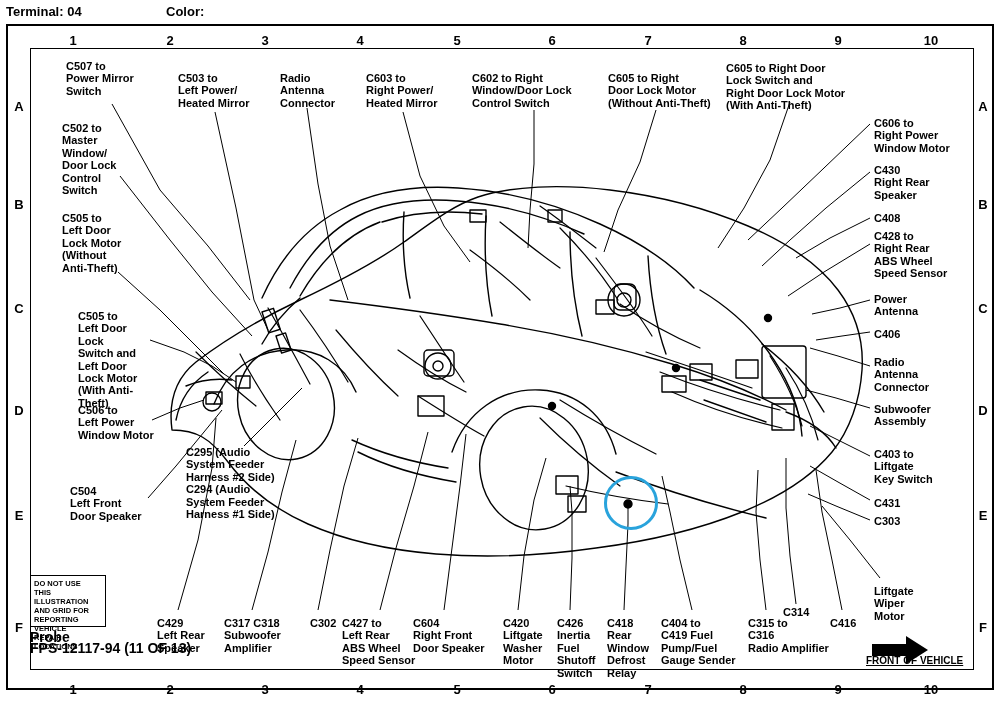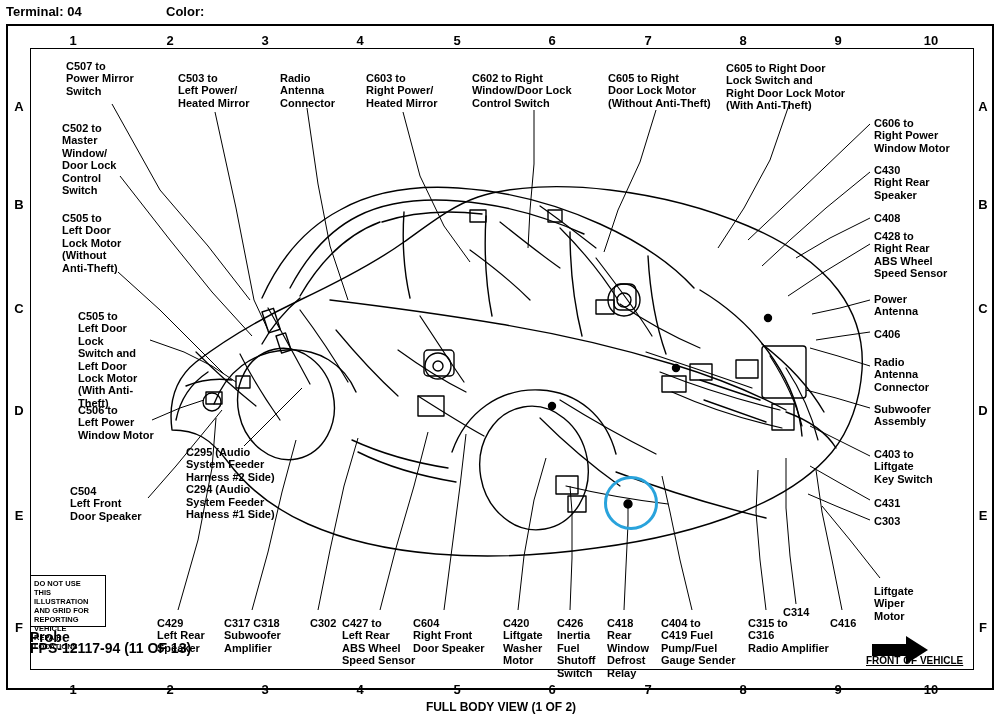--- a/index.html
+++ b/index.html
@@ -469,15 +469,14 @@
   <div class="lbl" style="left:830px; top:617px;">C416</div>
 
   <div class="notebox">DO NOT USE
 THIS ILLUSTRATION
 AND GRID FOR
 REPORTING VEHICLE
 REPAIR LOCATIONS</div>
   <div class="probe">Probe
 FPS-12117-94 (11 OF 13)</div>
   <div class="front-veh">FRONT OF VEHICLE</div>
-  <div class="bottom-title">FULL BODY VIEW (1 OF 2)</div>
 
 </div>
 
 </body></html>

